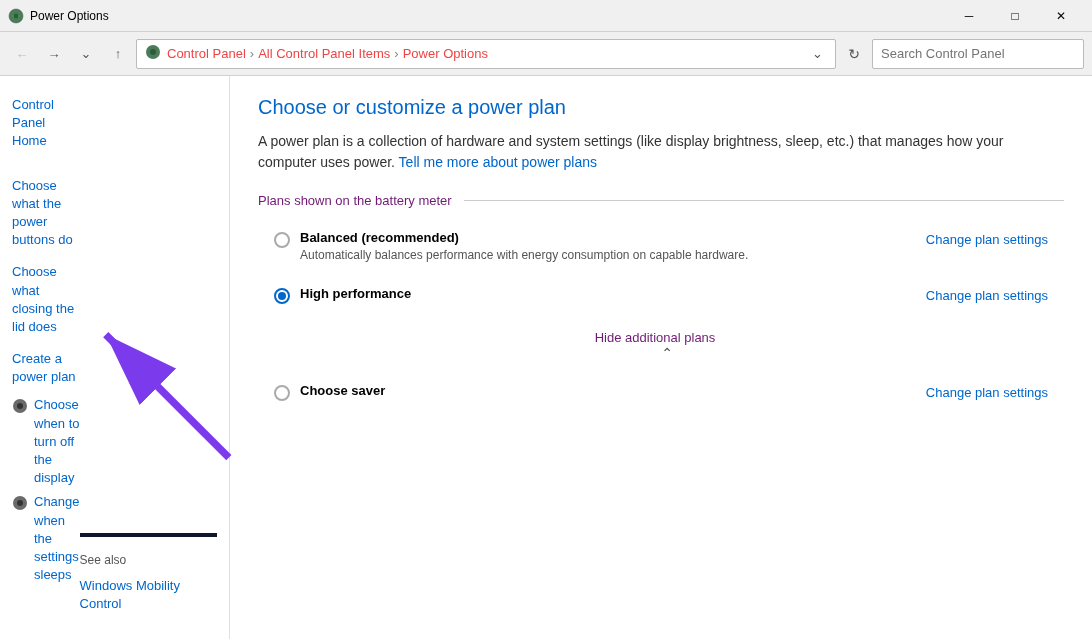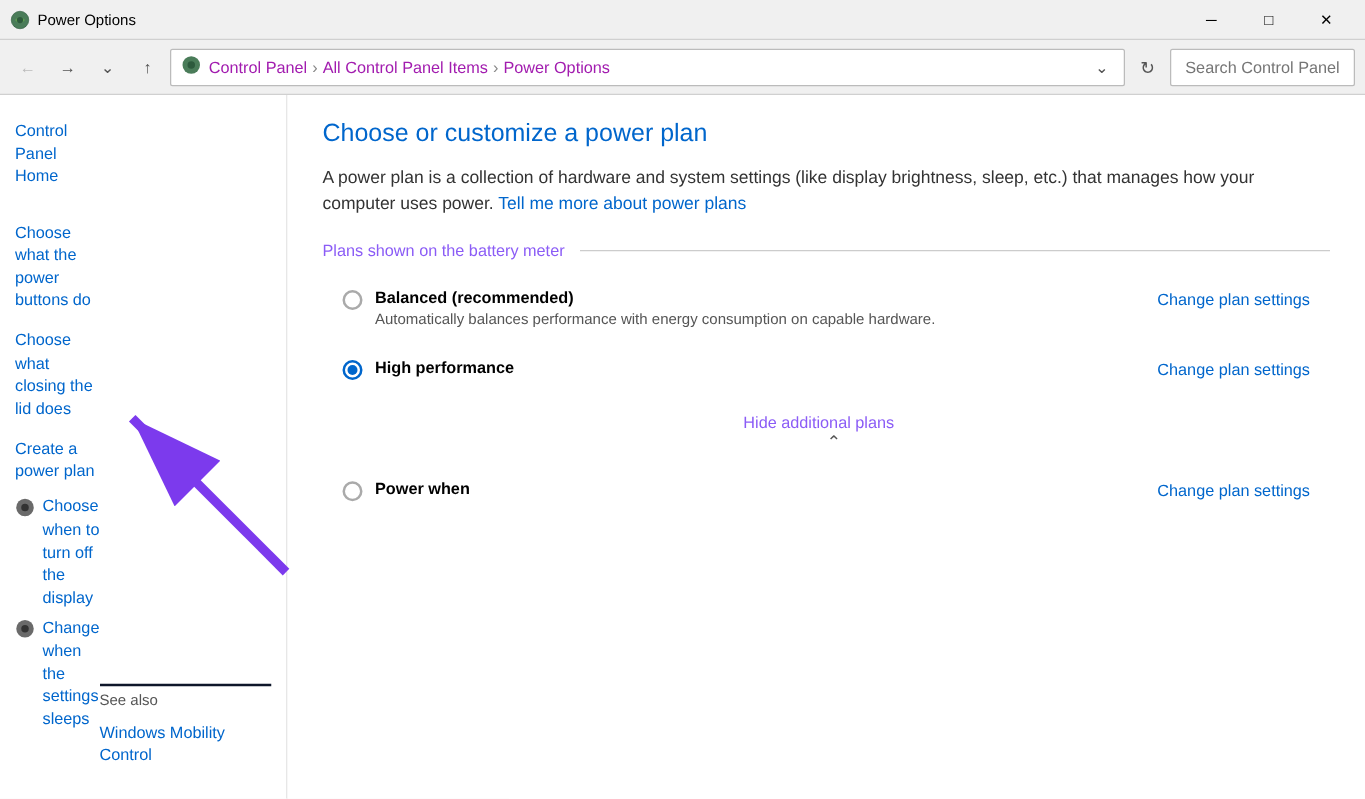--- a/index.html
+++ b/index.html
@@ -45,35 +45,34 @@
       height: 30px;
       border: 1px solid #bbb;
       background: white;
       display: flex;
       align-items: center;
       padding: 0 8px;
       border-radius: 2px;
       font-size: 13px;
       color: #000;
     }
-    .address-crumb { color: #a21caf; }
+    .address-crumb { color: #ef4444; }
     .address-sep { color: #888; margin: 0 4px; }
     .address-dropdown { margin-left: auto; cursor: pointer; color: #555; padding: 0 4px; }
     .refresh-btn {
       width: 28px; height: 28px;
       background: transparent; border: none; cursor: pointer;
       display: flex; align-items: center; justify-content: center;
       border-radius: 3px; font-size: 14px; color: #555;
     }
     .search-box {
-      width: 148px; height: 30px;
+      width: 212px; height: 30px;
       border: 1px solid #bbb; border-radius: 2px;
       padding: 0 8px; font-size: 13px;
       background: white;
-      text-align: center;
     }
 
     
     .main-layout {
       display: flex;
       height: calc(639px - 32px - 44px);
       background: white;
     }
 
     
@@ -99,21 +98,21 @@
     }
     .sidebar-link-with-icon {
       display: flex;
       align-items: flex-start;
       gap: 6px;
       margin-bottom: 6px;
     }
     .sidebar-link-with-icon .link-icon {
       width: 16px; height: 16px; flex-shrink: 0; margin-top: 2px;
     }
-    .sidebar-footer { margin-top: auto; padding-top: 4px; border-top: 2px solid #0f172a; }
+    .sidebar-footer { margin-top: auto; padding-top: 16px; border-top: 4px solid #0f172a; }
     .see-also-label { font-size: 12px; color: #555; margin-bottom: 6px; }
 
     
     .arrow-container {
       position: relative;
     }
 
     
     .content {
       flex: 1;
@@ -136,21 +135,21 @@
     .content-desc a { color: #0066cc; text-decoration: none; }
 
     
     .section-header {
       display: flex;
       align-items: center;
       margin-bottom: 12px;
     }
     .section-label {
       font-size: 13px;
-      color: #8b5cf6;
+      color: #701a75;
       white-space: nowrap;
       margin-right: 12px;
     }
     .section-line {
       flex: 1;
       height: 1px;
       background: #ccc;
     }
     .section-toggle {
       margin-left: 12px;
@@ -341,21 +340,21 @@
     <div class="section-header" style="margin-top:16px;flex-direction:column;">
       <span class="section-label">Hide additional plans</span>
       <div class="section-line"></div>
       <span class="section-toggle">⌃</span>
     </div>
 
     <div class="plan-item">
       <div class="plan-item-left">
         <div class="plan-radio"></div>
         <div>
-          <div class="plan-name">Power when</div>
+          <div class="plan-name">Choose saver</div>
         </div>
       </div>
       <div class="plan-item-right">
         <a class="change-plan-link">Change plan settings</a>
       </div>
     </div>
 
   </div>
 </div>
 

